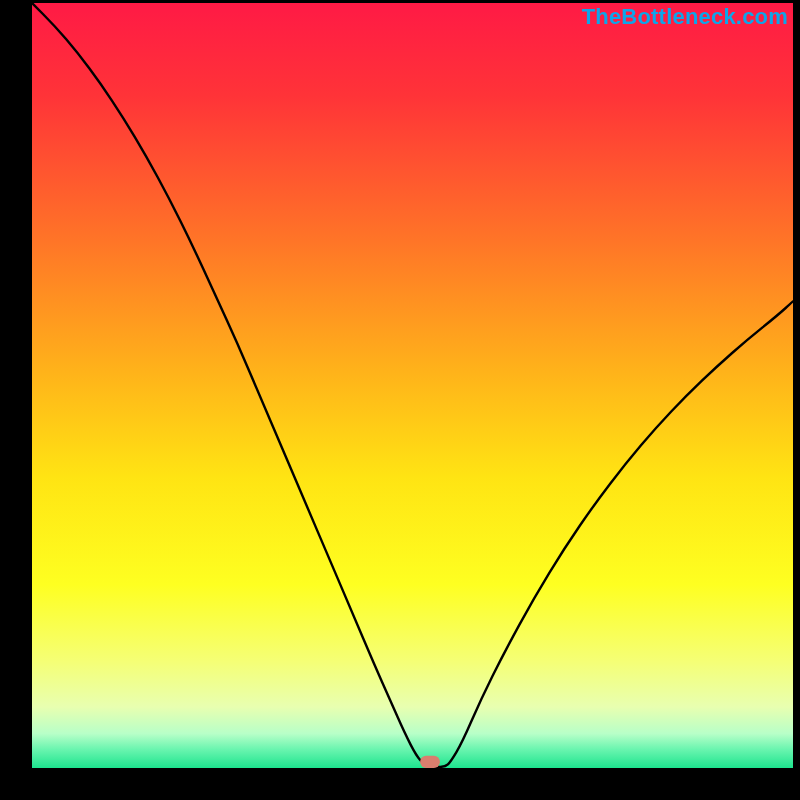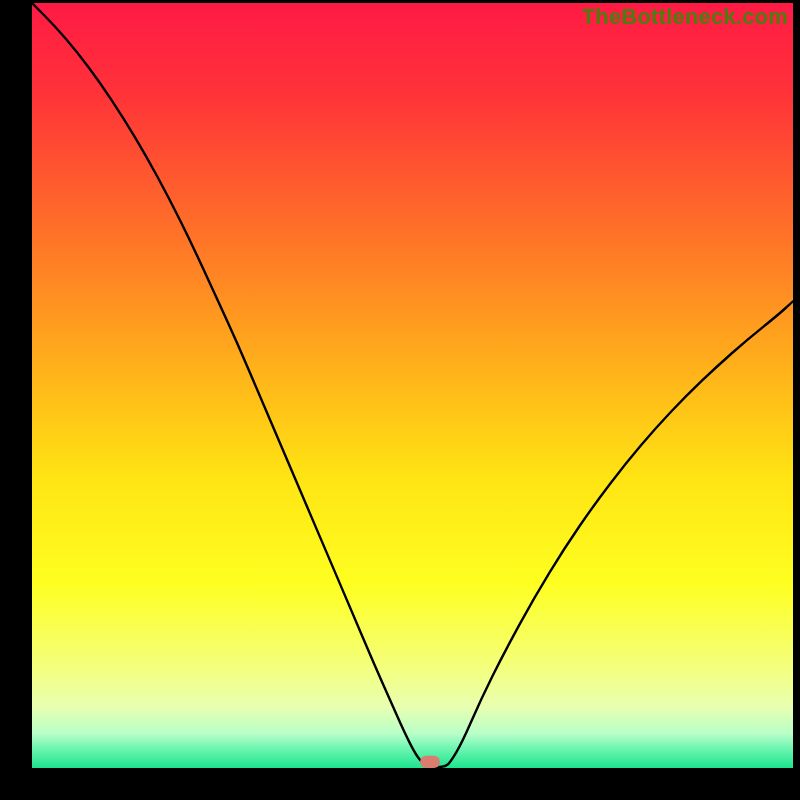--- a/index.html
+++ b/index.html
@@ -14,21 +14,21 @@
   .outer {
     position: relative;
     width: 800px;
     height: 800px;
     background: #000;
   }
   .watermark {
     position: absolute;
     top: 4px;
     right: 12px;
-    color: #4d7c0f;
+    color: #0ea5e9;
     font-size: 22px;
     font-weight: 600;
     letter-spacing: 0.2px;
     z-index: 10;
   }
   svg.plot {
     position: absolute;
     left: 32px;
     top: 3px;
     

